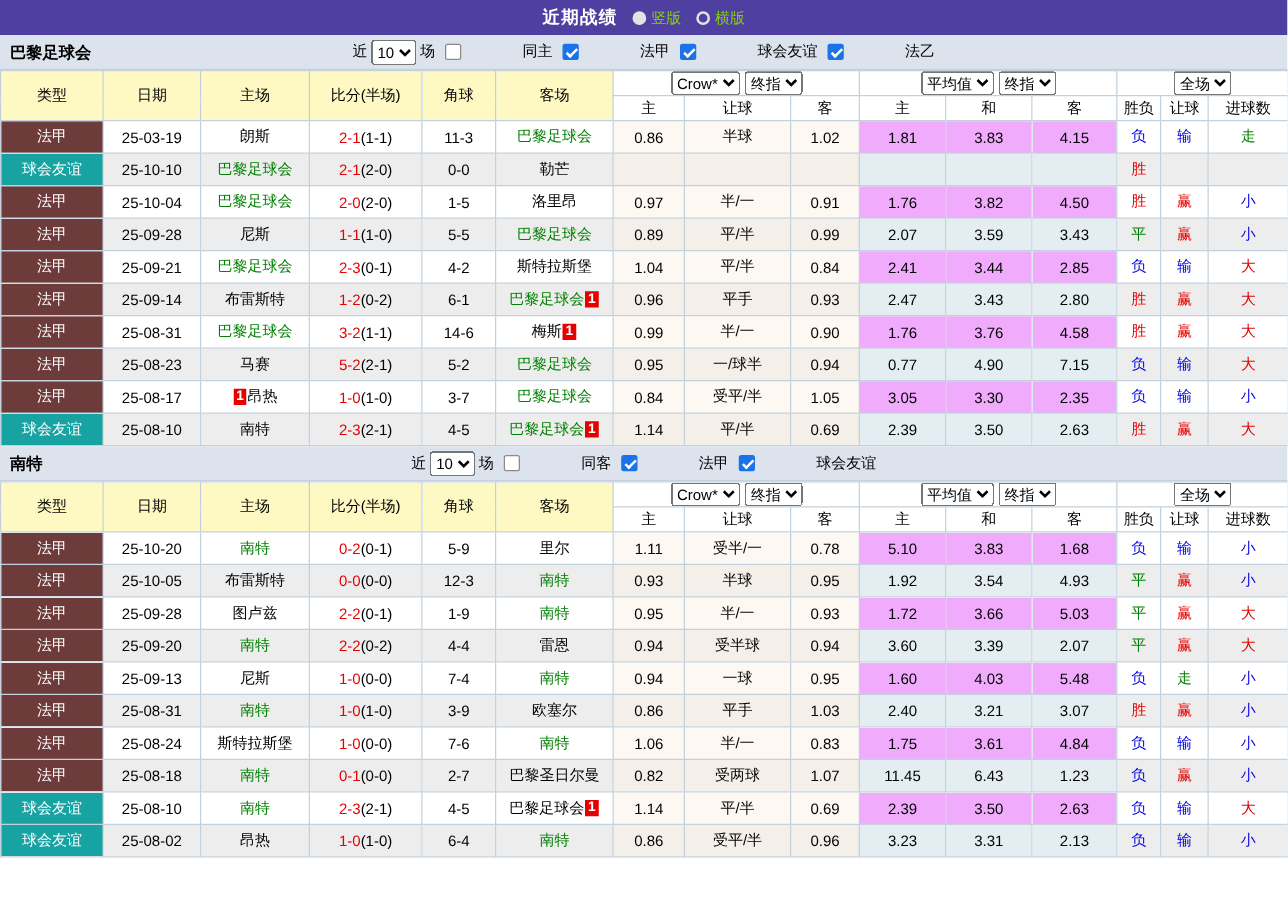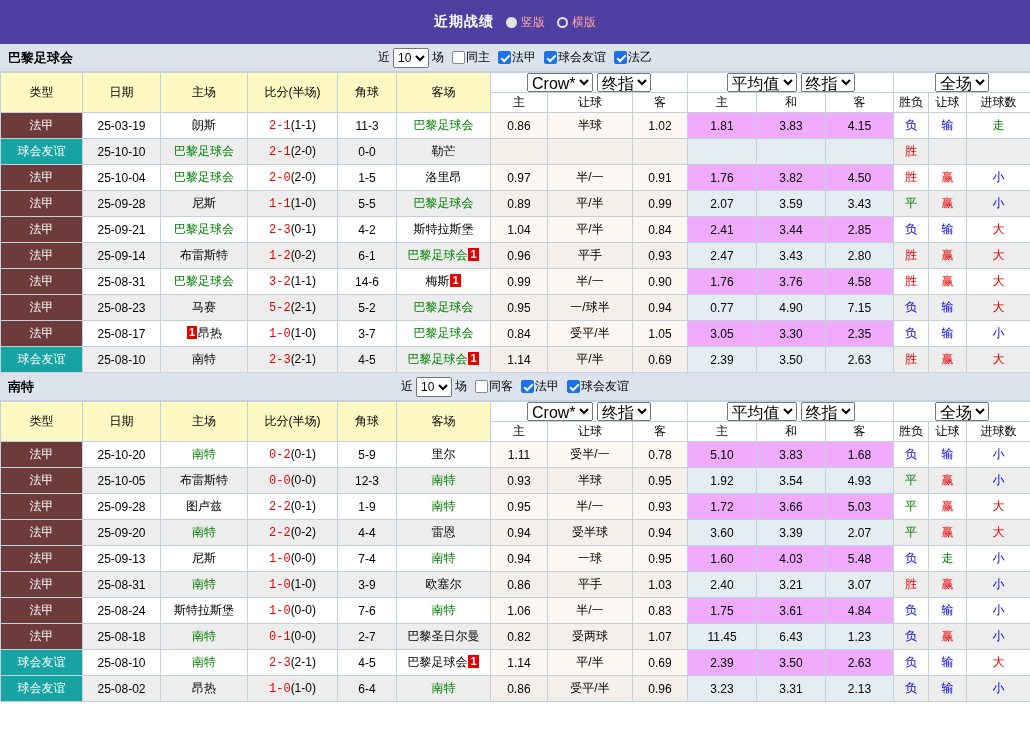--- a/index.html
+++ b/index.html
@@ -1,59 +1,59 @@
 <!DOCTYPE html>
 <html><head>
 <meta charset="utf-8">
 <style>
   html,body{margin:0;padding:0;}
   body{
     width:1030px;height:735px;overflow:hidden;background:#fff;color:#000;
     font-family:"Liberation Sans","DejaVu Sans",sans-serif;font-size:12px;
   }
   
-  .topbar{height:44px;background:#4e3fa0;display:flex;align-items:center;justify-content:center;}
+  .topbar{height:28px;background:#4e3fa0;display:flex;align-items:center;justify-content:center;}
   .topbar .title{color:#fff;font-weight:bold;font-size:14px;letter-spacing:1px;}
-  .radio-opt{display:inline-flex;align-items:center;margin-left:12px;color:#fca5a5;font-size:12px;cursor:pointer;}
+  .radio-opt{display:inline-flex;align-items:center;margin-left:12px;color:#84cc16;font-size:12px;cursor:pointer;}
   .radio{display:inline-block;width:11px;height:11px;border-radius:50%;border:2px solid #e3e3e3;margin-right:4px;box-sizing:border-box;}
   .radio.sel{background:#e3e3e3;border-color:#e3e3e3;}
   
   .filterbar{height:27px;background:#dce3ed;border-bottom:1px solid #c6d1dd;position:relative;
     display:flex;align-items:center;justify-content:center;}
   .team-title{position:absolute;left:8px;font-weight:bold;font-size:13px;color:#000;}
   .filters{display:inline-flex;align-items:center;}
   .filters select{font-size:12px;margin:0 3px;height:20px;}
   .cb{display:inline-block;width:13px;height:13px;border:1px solid #8a8a8a;border-radius:2px;background:#fff;
       margin:0 1px 0 8px;position:relative;vertical-align:-2px;box-sizing:border-box;cursor:pointer;}
   .cb.on{background:#1a73e8;border-color:#1a73e8;}
   .cb.on::after{content:"";position:absolute;left:4px;top:1px;width:3px;height:7px;
       border:solid #fff;border-width:0 2px 2px 0;transform:rotate(45deg);}
-  .cb-label{color:#000;}
+  .cb-label{color:#000;margin-left:48px;}
   
   table{border-collapse:collapse;table-layout:fixed;width:1030px;}
   th,td{border:1px solid #c3d1dc;text-align:center;padding:0;overflow:hidden;white-space:nowrap;
         font-weight:normal;font-size:12px;height:25px;}
   thead th{background:#fff;}
   thead th.lh{background:#fef9c3;}
   .selrow th,.subrow th{height:19px;}
-  .selrow select{font-size:16px;height:19px;margin:0 2px;max-width:90px;}
+  .selrow select{font-size:12px;height:19px;margin:0 2px;max-width:90px;}
   tbody td{background:#fff;}
   tr.alt td{background:#ededed;}
   td.col-crow{background:#fdf8f2;}
   tr.alt td.col-crow{background:#f5efe9;}
   td.col-avg{background:#f0abfc;}
   tr.alt td.col-avg{background:#e4edf1;}
   td.t-ligue{background:#6e3b3b;color:#fff;}
   td.t-friendly{background:#18a3a3;color:#fff;}
   tr.alt td.t-ligue{background:#6e3b3b;}
   tr.alt td.t-friendly{background:#18a3a3;}
   .c-red{color:#e60000;}
   .c-blue{color:#0000e0;}
   .c-green{color:#008000;}
-  .c-score{color:#e60000;font-family:Liberation Mono, monospace;}
+  .c-score{color:#e60000;}
   .badge{display:inline-block;background:#e60000;color:#fff;font-size:11px;font-weight:bold;
          line-height:13px;padding:0 2px;margin:0 1px;vertical-align:1px;}
   .summary{height:24px;line-height:24px;text-align:center;background:#fff;border-bottom:1px solid #d7dde4;}
 </style>
 </head>
 <body>
 
 <div class="topbar">
   <span class="title">近期战绩</span>
   <span id="radios"><span class="radio-opt">

